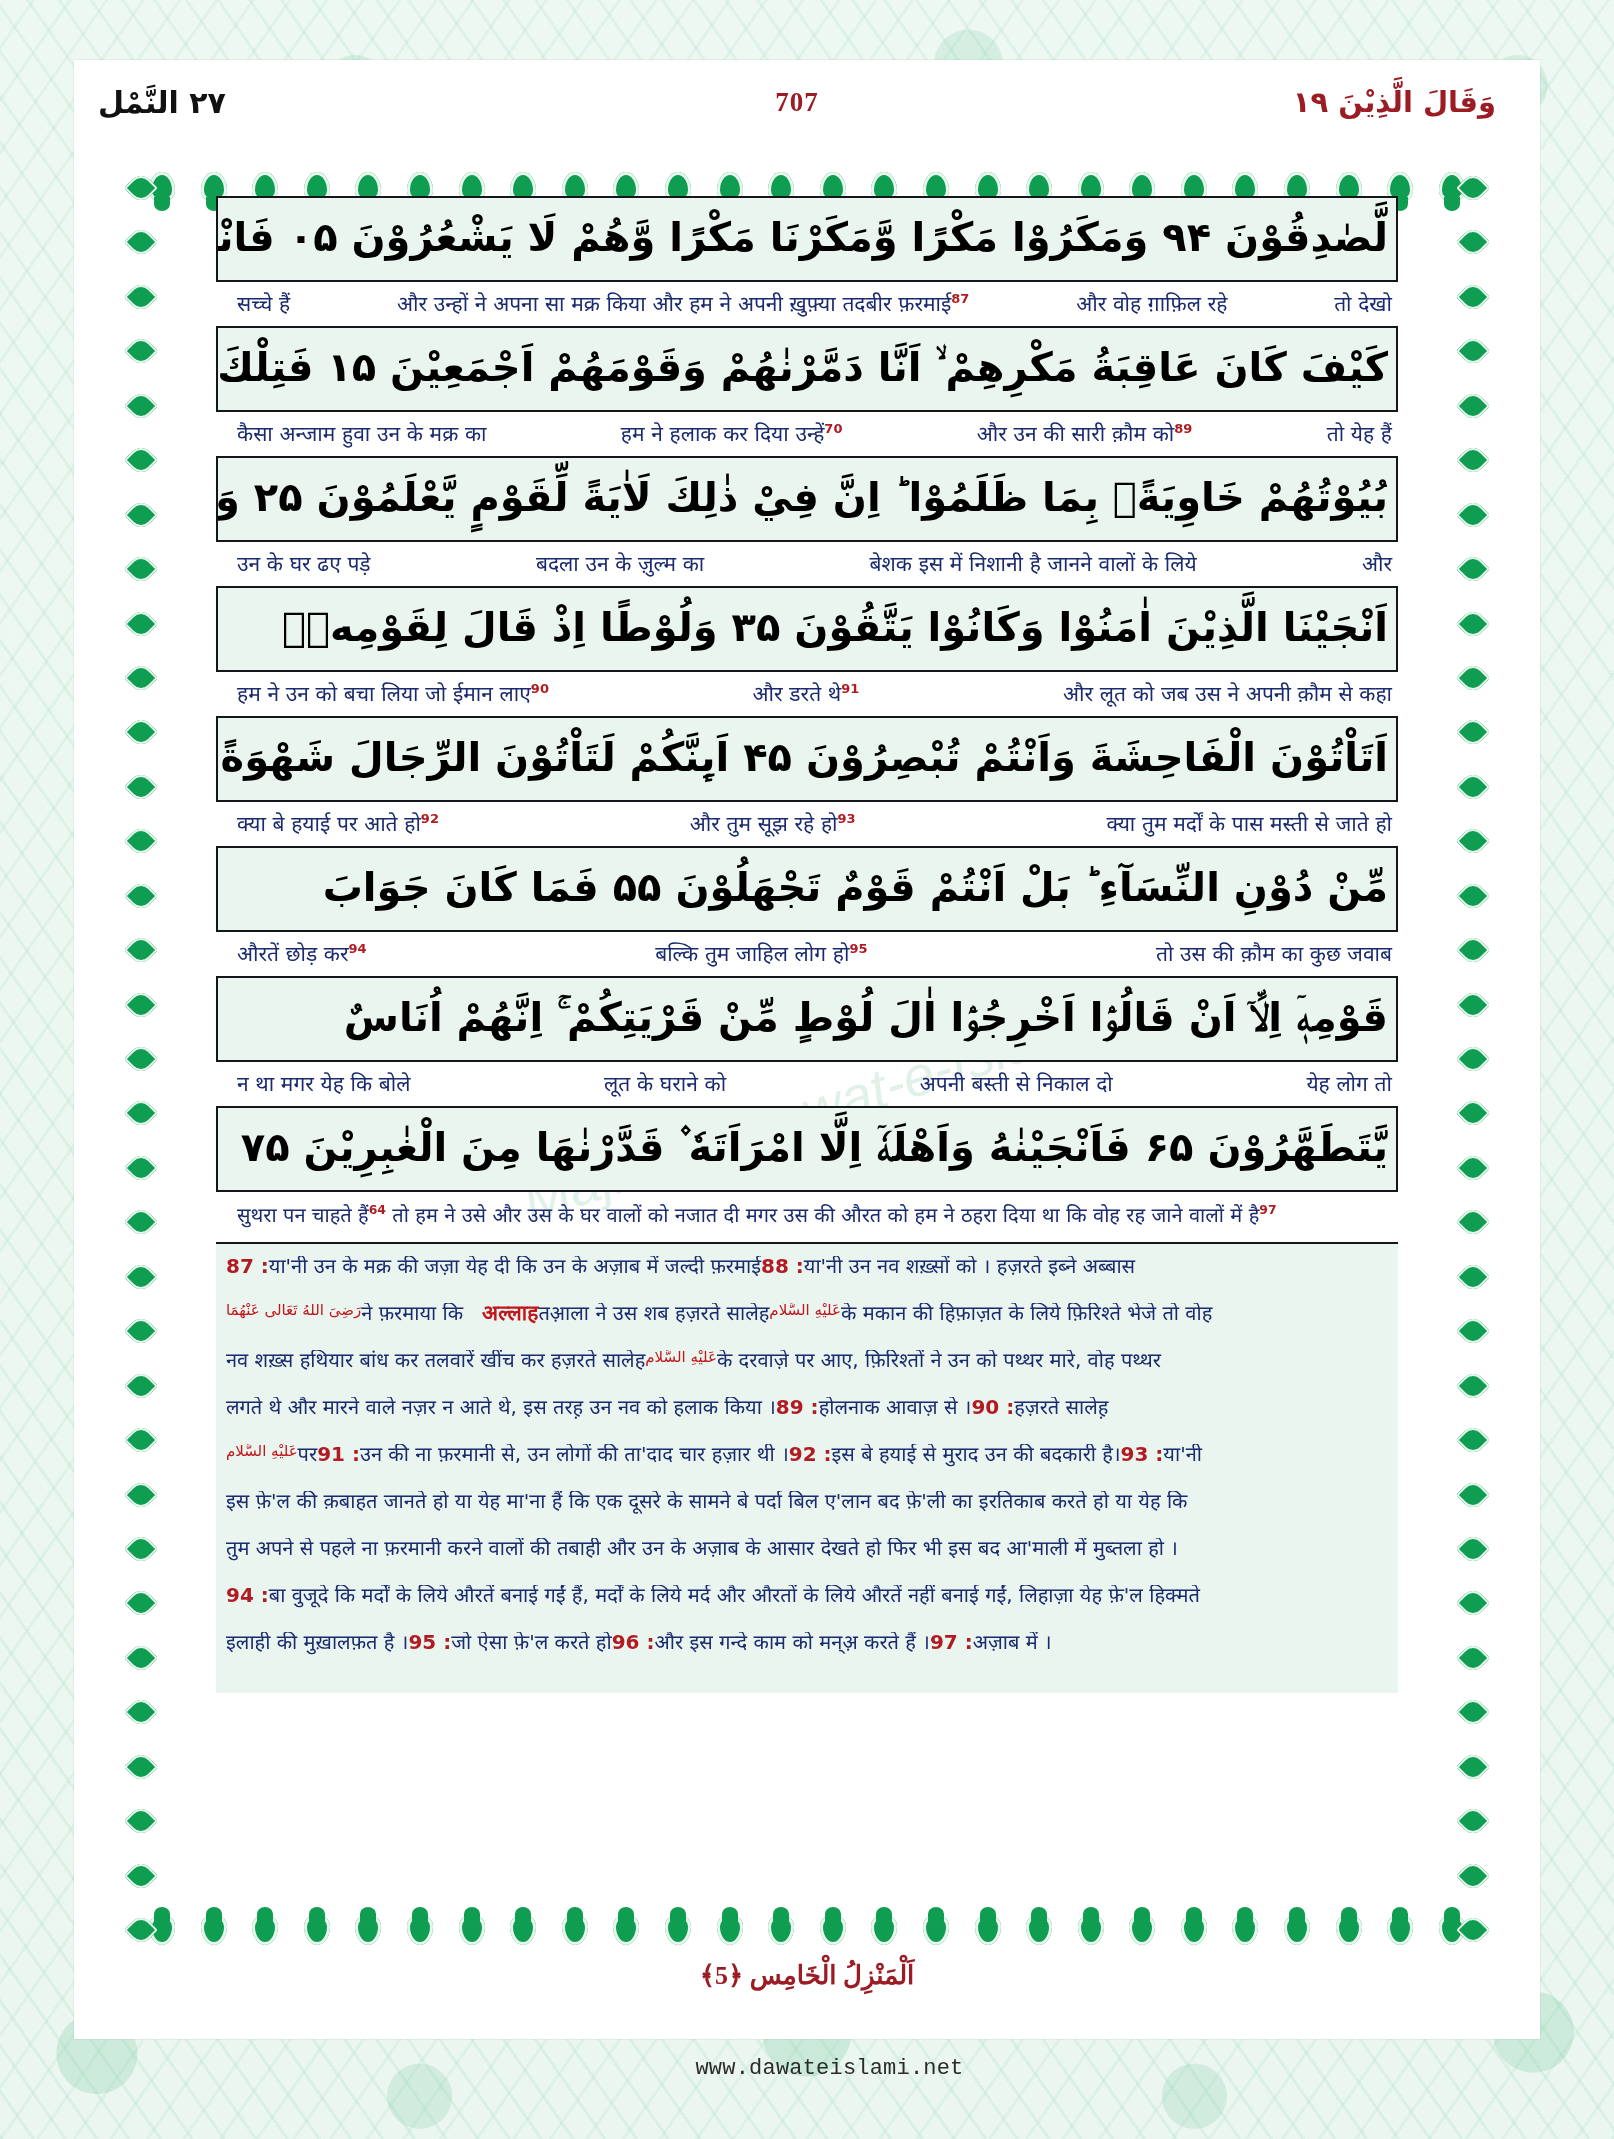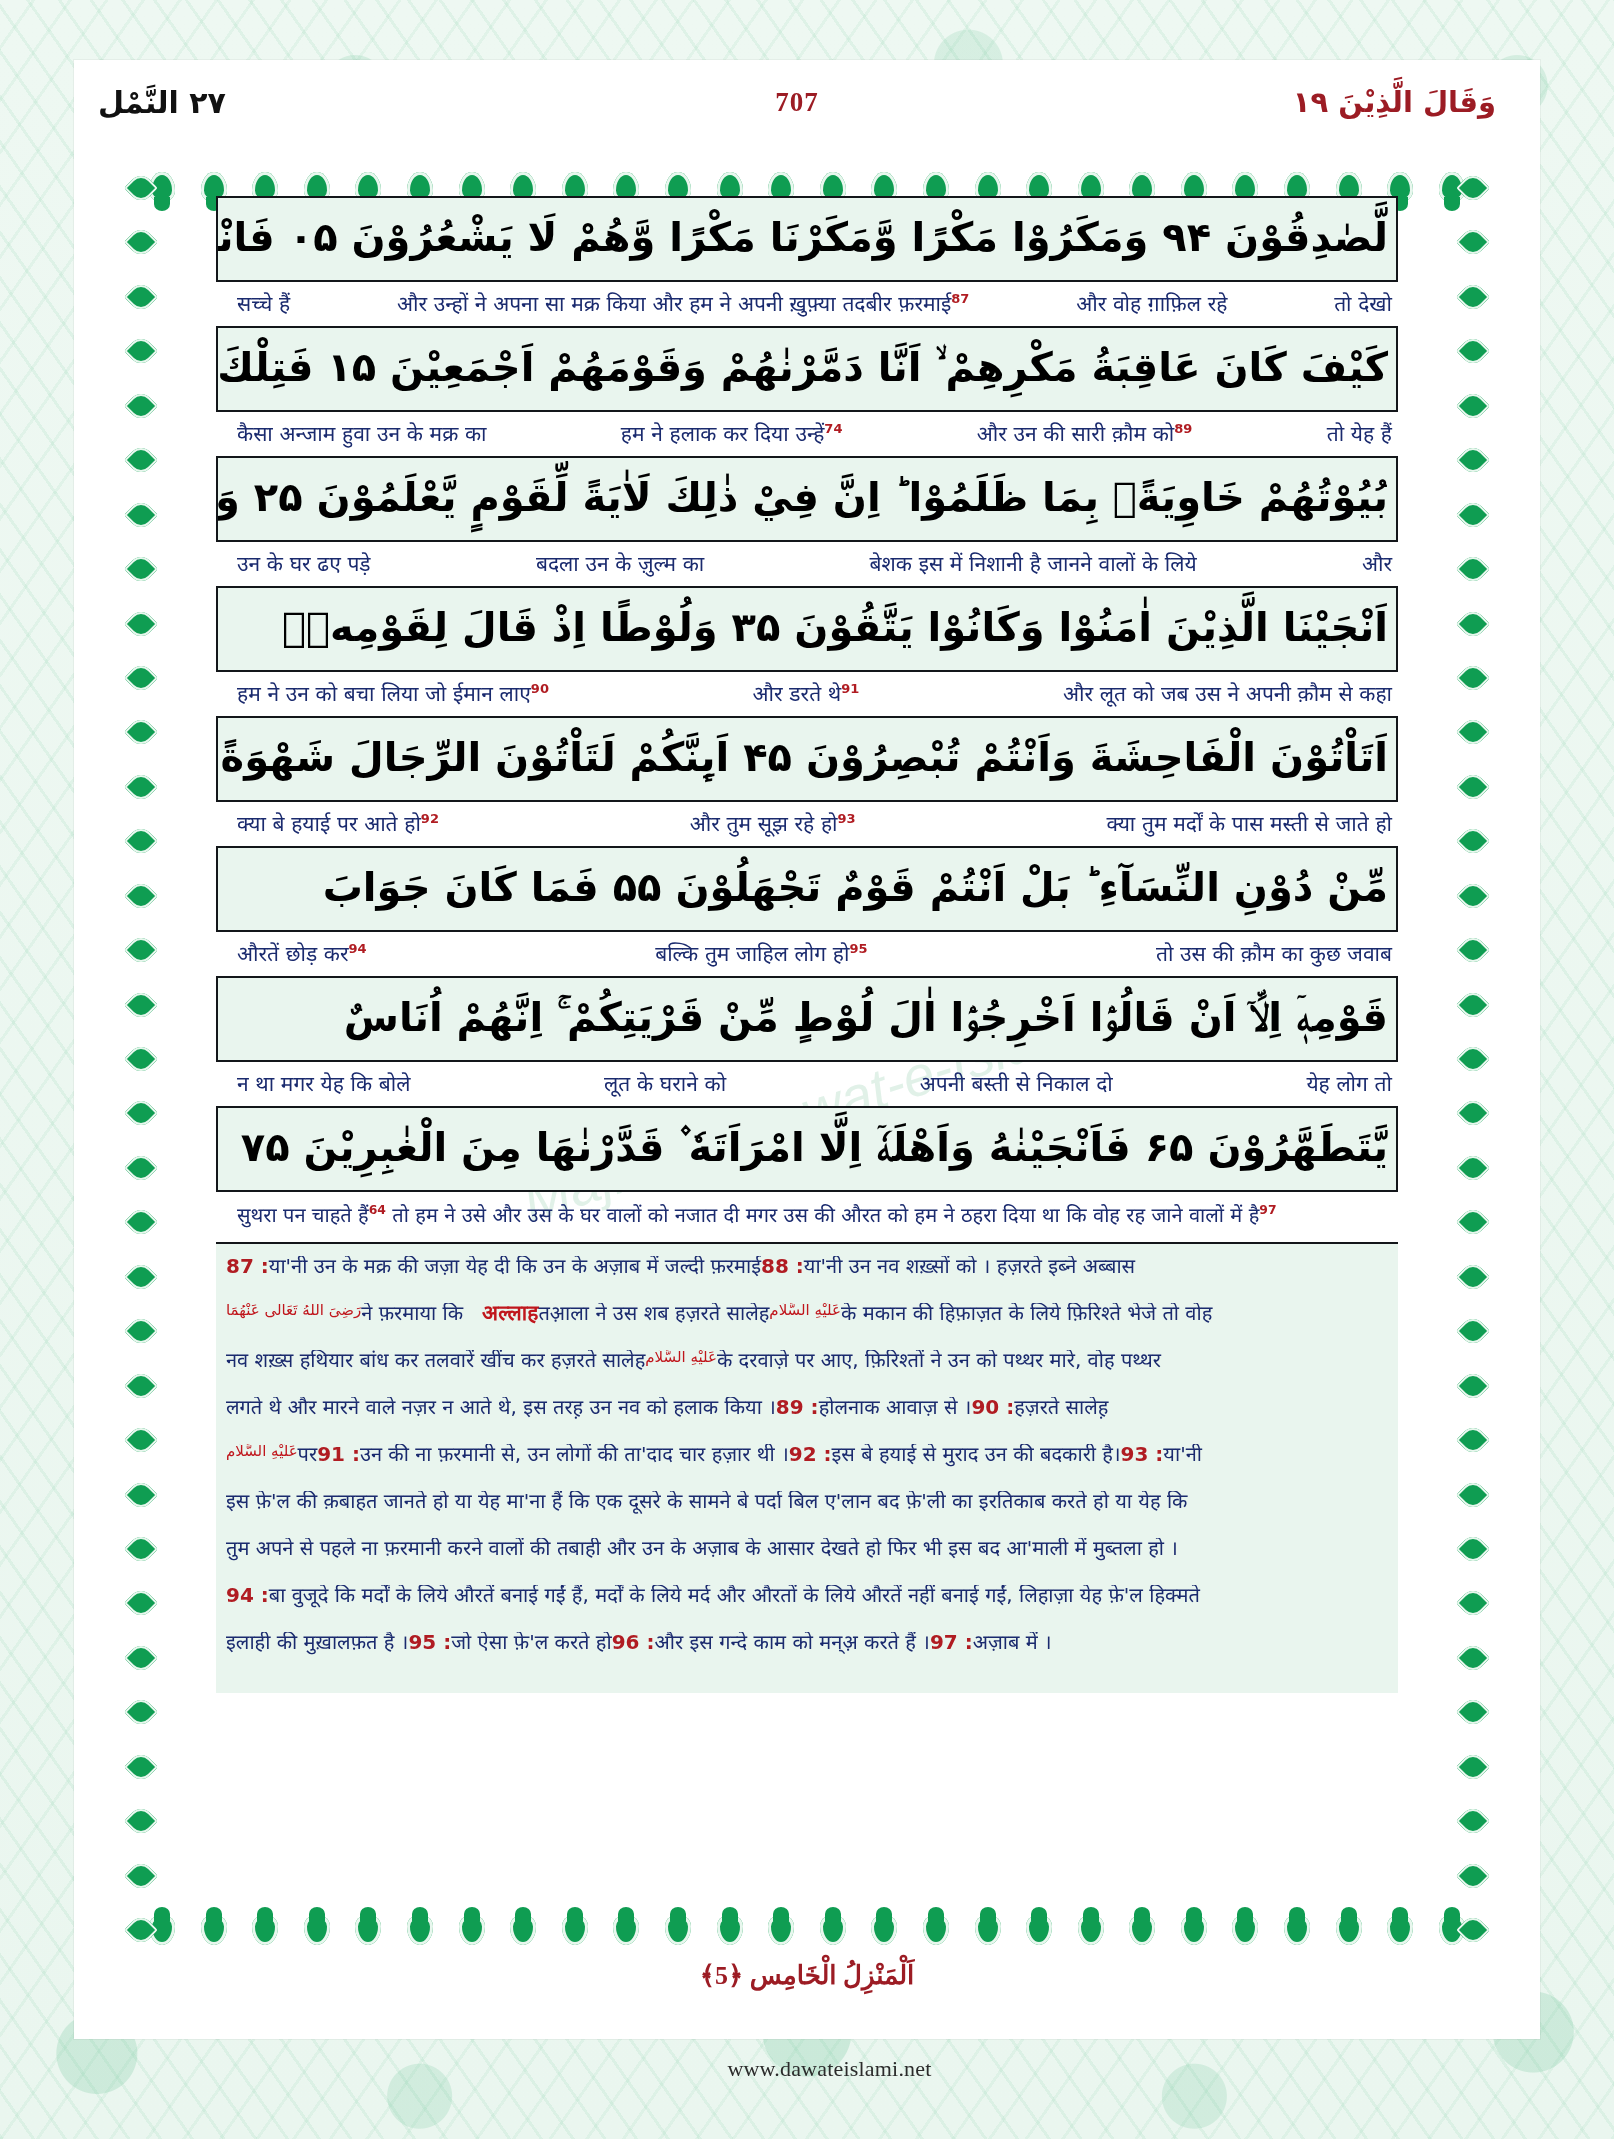--- a/index.html
+++ b/index.html
@@ -198,21 +198,21 @@
   #manzil{
     position:absolute;left:0;right:0;top:1960px;text-align:center;
   }
   #manzil .txt{
     font-family:Liberation Serif, serif;
     direction:rtl;font-size:26px;color:#9c1c24;font-weight:700;
     display:inline-block;
   }
   #site{
     position:absolute;left:0;right:0;top:2056px;text-align:center;
-    font-family:Liberation Serif, serif;
+    font-family:Liberation Mono, monospace;
     font-size:22px;color:#2b2b2b;letter-spacing:.2px;padding-left:45px;
   }
 
   
   #watermark{
     position:absolute;left:50%;top:52%;transform:translate(-50%,-50%) rotate(-18deg);
     font-family:"Liberation Sans", sans-serif;
     font-size:56px;color:rgba(120,190,150,.22);
     white-space:nowrap;pointer-events:none;font-style:italic;
   }
@@ -376,21 +376,21 @@
             <span class="seg">और वोह ग़ाफ़िल रहे</span>
             <span class="seg">तो देखो</span>
           </div>
         </div>
         <div class="ayah-box">
           <div class="ayah">كَيْفَ كَانَ عَاقِبَةُ مَكْرِهِمْ ۙ اَنَّا دَمَّرْنٰهُمْ وَقَوْمَهُمْ اَجْمَعِيْنَ ۵۱ فَتِلْكَ</div>
         </div>
         <div class="trans">
           <div class="trans-inner">
             <span class="seg">कैसा अन्जाम हुवा उन के मक्र का</span>
-            <span class="seg">हम ने हलाक कर दिया उन्हें<sup class="fn">74</sup></span>
+            <span class="seg">हम ने हलाक कर दिया उन्हें<sup class="fn">70</sup></span>
             <span class="seg">और उन की सारी क़ौम को<sup class="fn">89</sup></span>
             <span class="seg">तो येह हैं</span>
           </div>
         </div>
         <div class="ayah-box">
           <div class="ayah">بُيُوْتُهُمْ خَاوِيَةًۢ بِمَا ظَلَمُوْا ؕ اِنَّ فِيْ ذٰلِكَ لَاٰيَةً لِّقَوْمٍ يَّعْلَمُوْنَ ۵۲ وَ</div>
         </div>
         <div class="trans">
           <div class="trans-inner">
             <span class="seg">उन के घर ढए पड़े</span>

